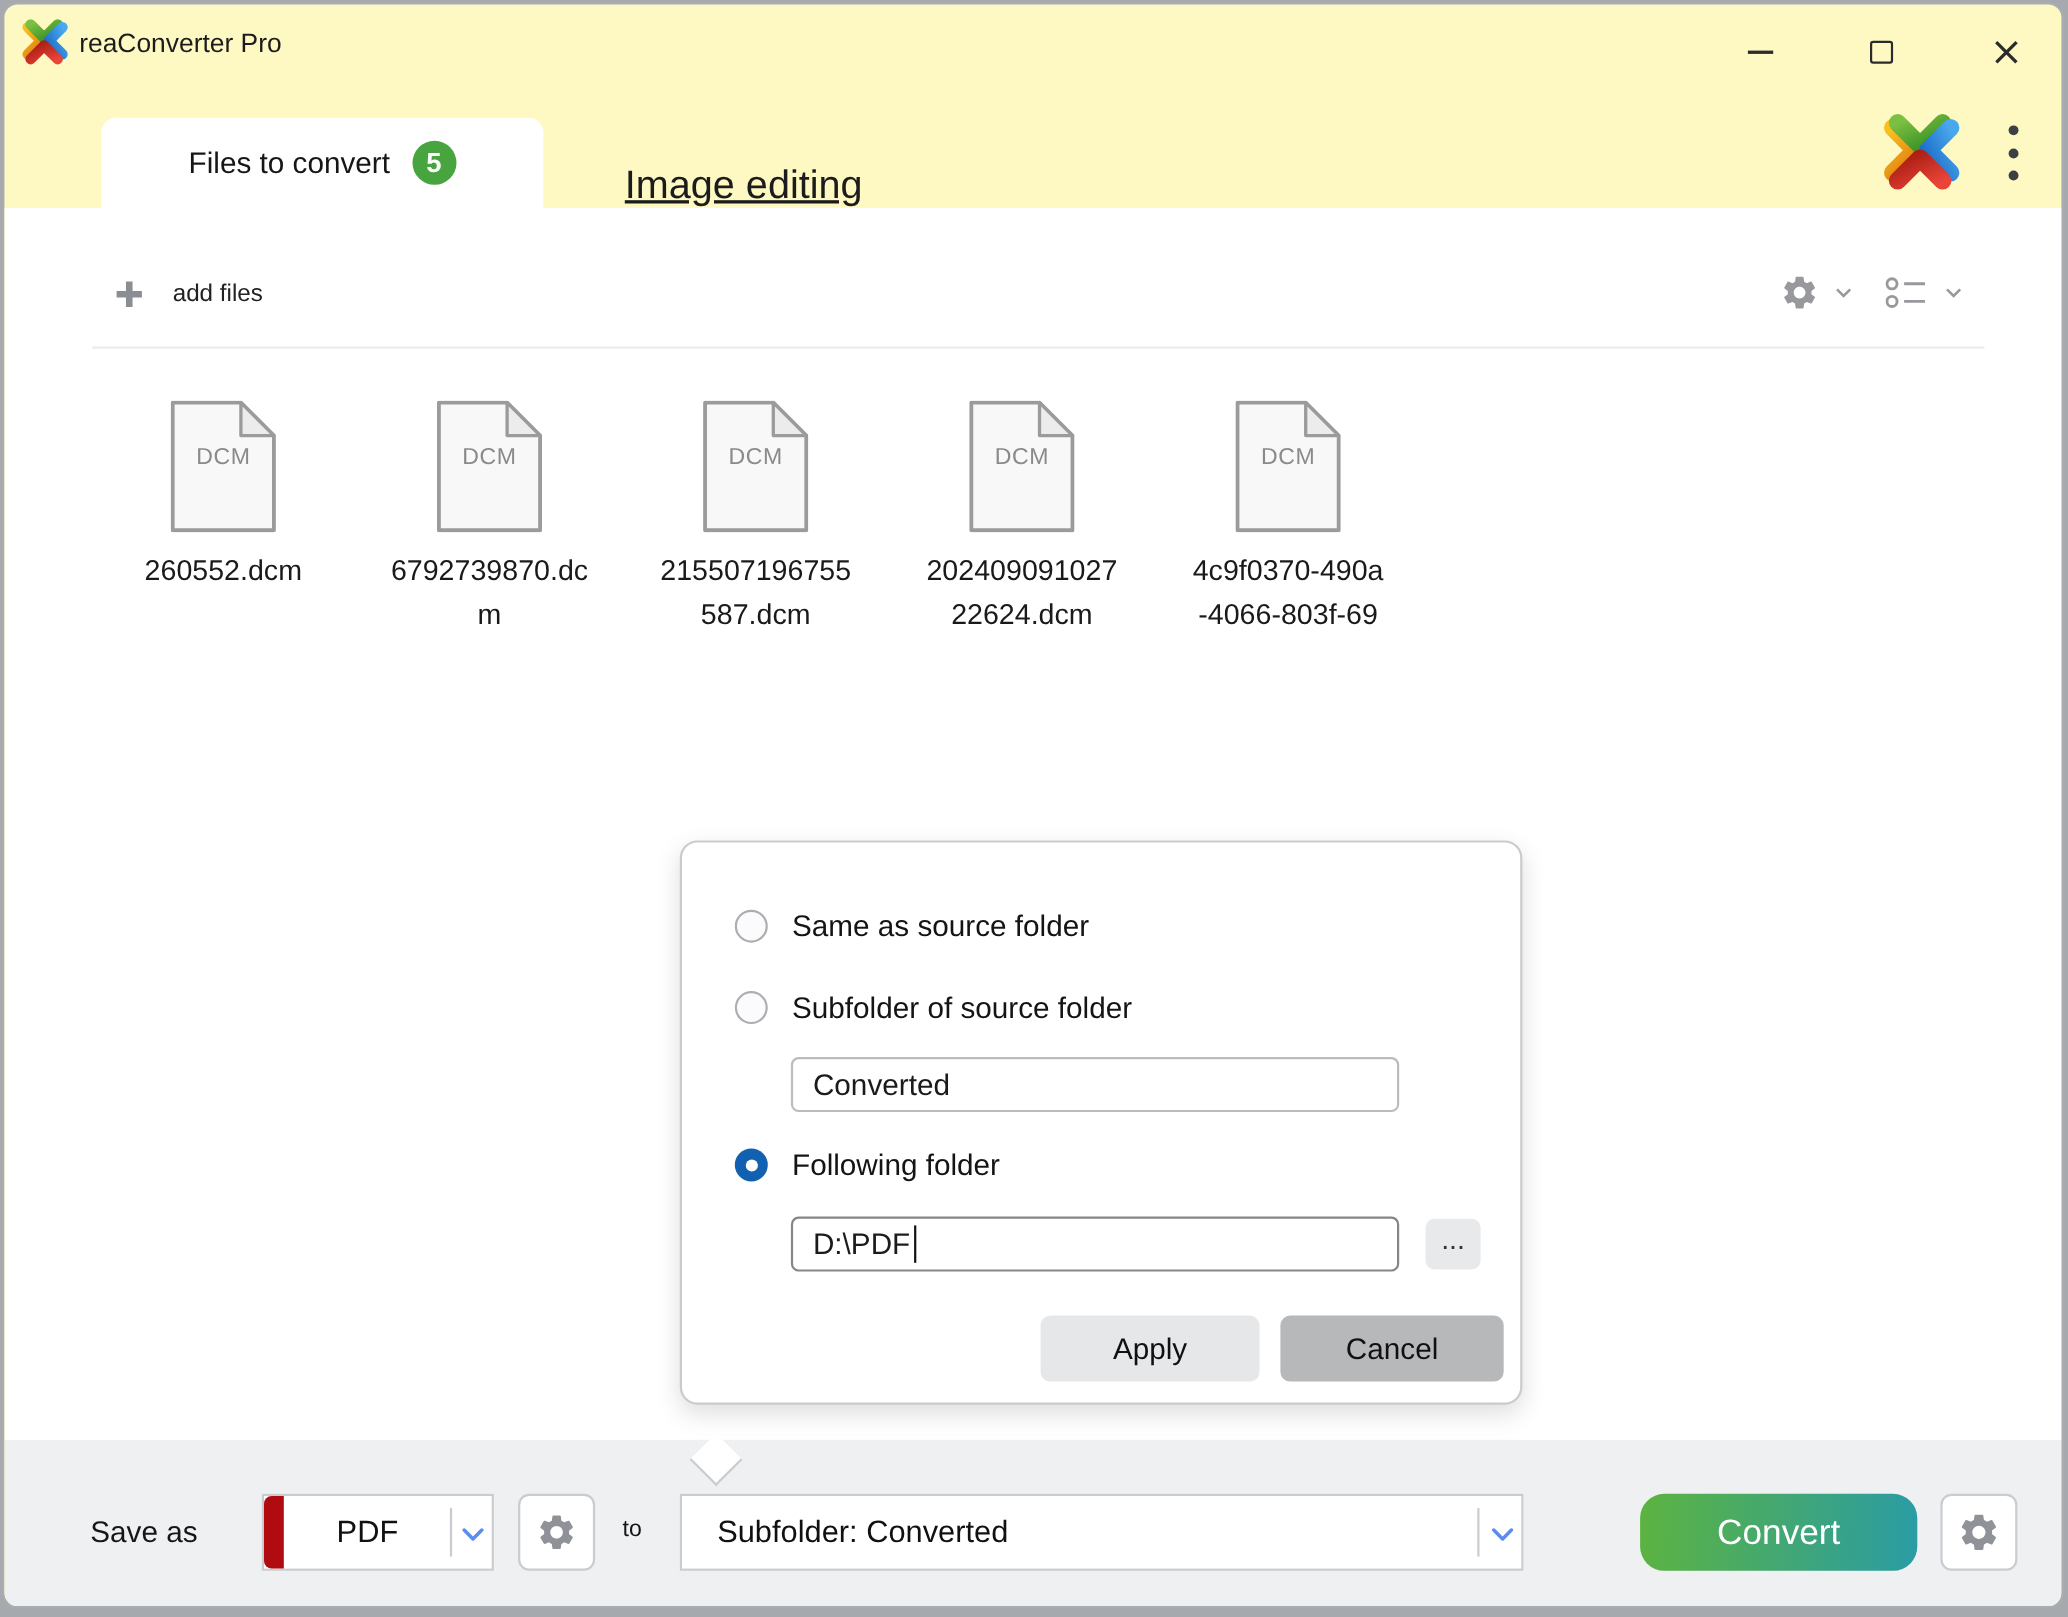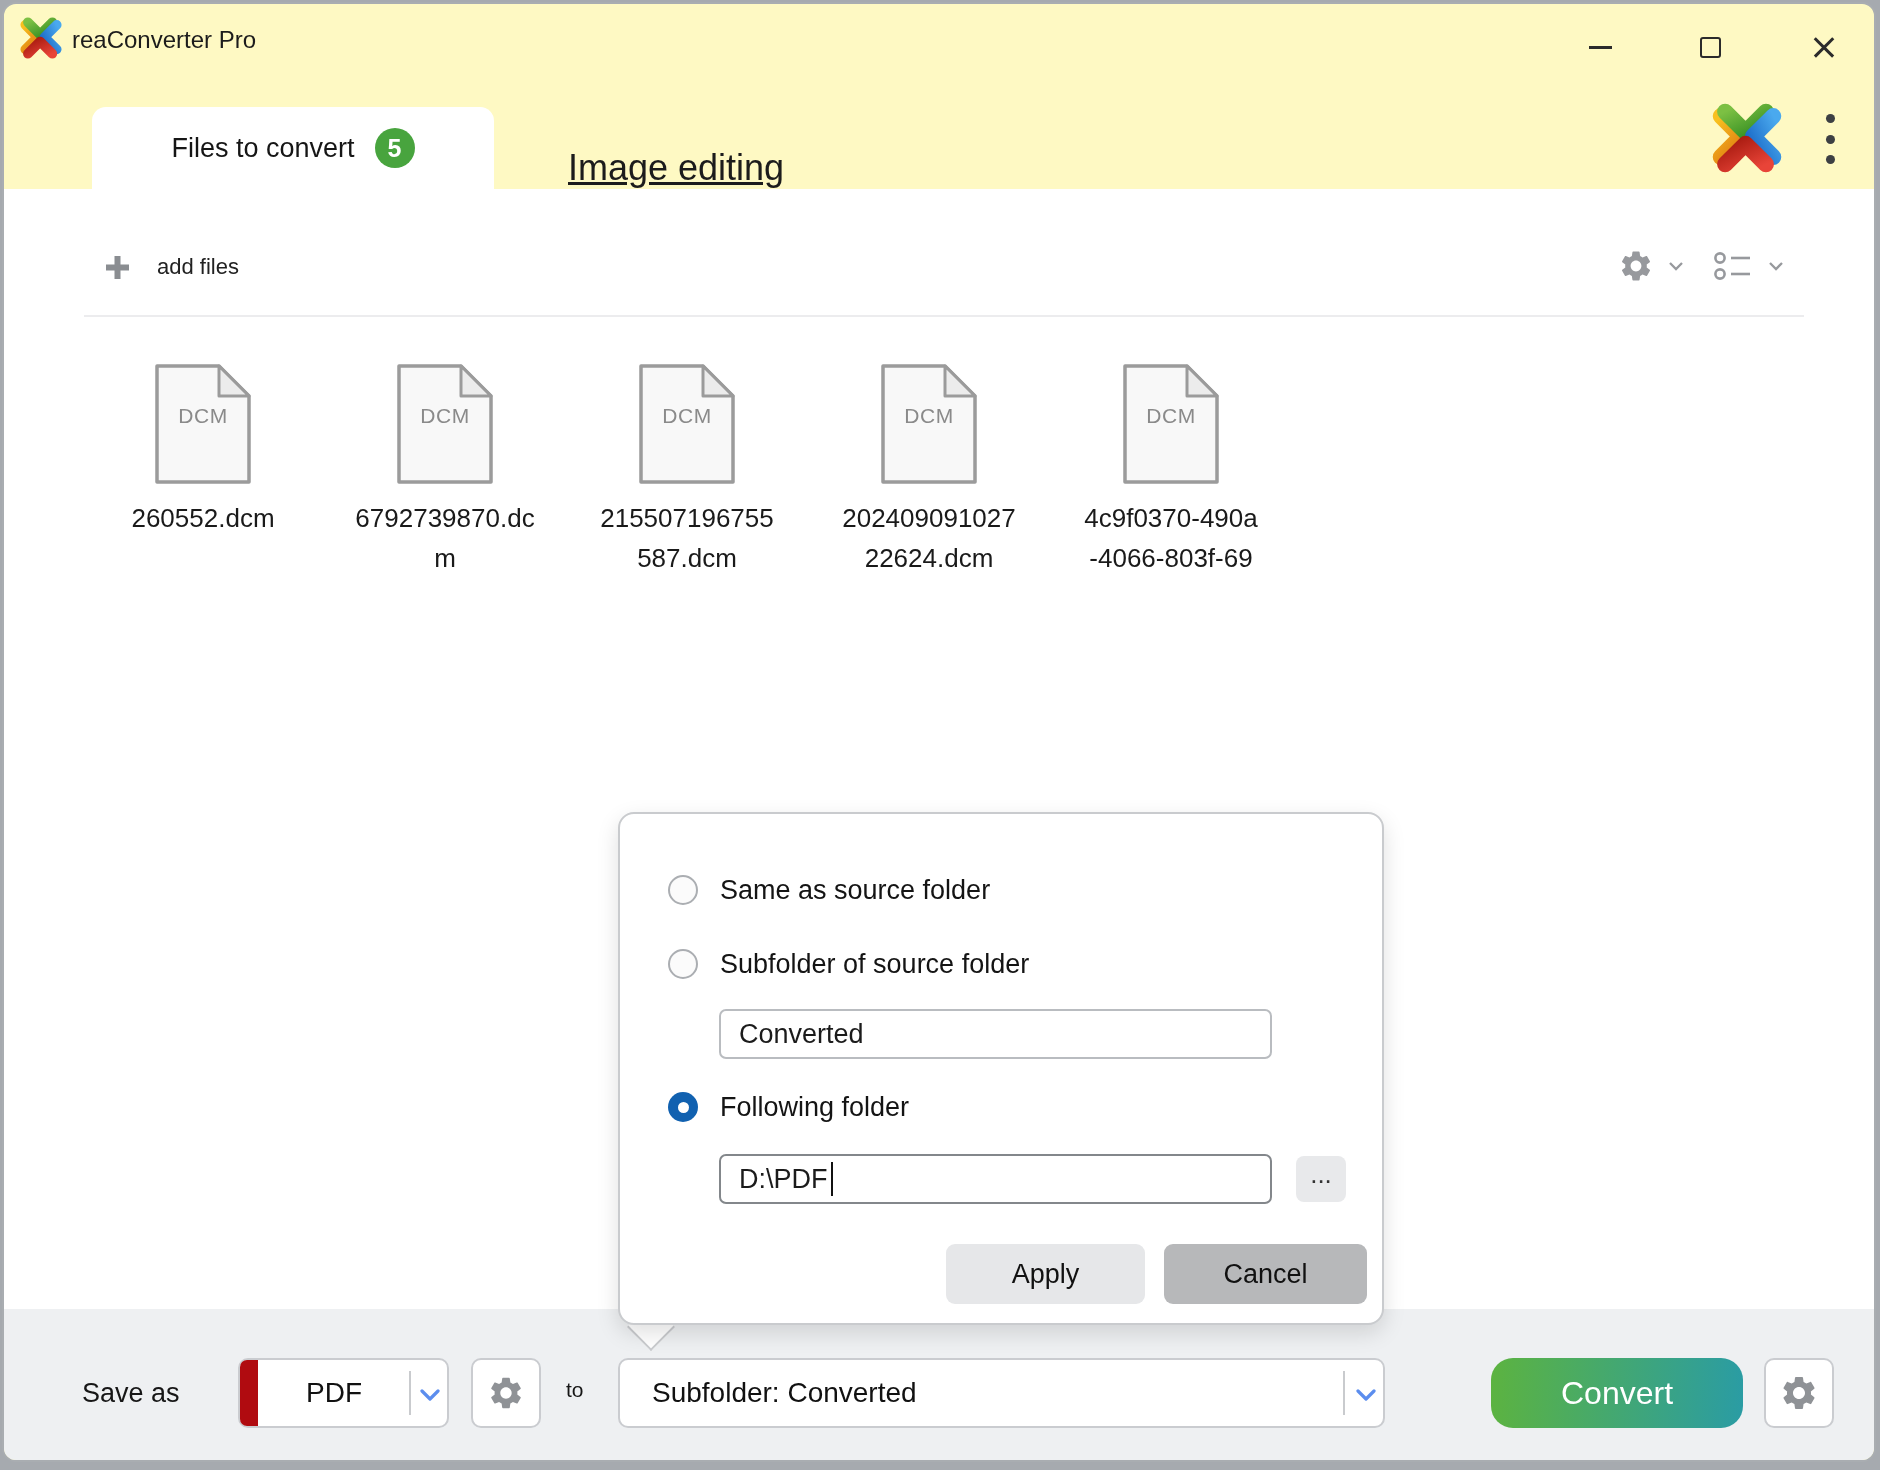--- a/index.html
+++ b/index.html
@@ -58,21 +58,21 @@
   .tool-icons{position:absolute;left:1614px;top:240px;display:flex;align-items:center;gap:14px;height:44px;}
   .divider{position:absolute;left:80px;top:311px;width:1720px;height:2px;background:#ececee;}
   
   .tile{position:absolute;top:360px;width:242px;display:flex;flex-direction:column;align-items:center;}
   .doc{position:relative;width:96px;height:120px;}
   .doc-label{position:absolute;left:0;top:40px;width:96px;text-align:center;font-size:21px;color:#8a8a8a;letter-spacing:0.5px;}
   .fname{margin-top:14px;width:208px;text-align:center;font-size:26px;line-height:40px;color:#1a1a1a;word-break:break-all;}
   .fname .l2{display:block;min-height:40px;}
   
   .dialog{
-    position:absolute;left:614px;top:808px;width:766px;height:513px;
+    position:absolute;left:614px;top:760px;width:766px;height:513px;
     background:#ffffff;border:2px solid #c9cbce;border-radius:16px;
     box-shadow:0 8px 22px rgba(0,0,0,0.13);box-sizing:border-box;z-index:6;
   }
   .dialog-tail{
     position:absolute;left:630px;top:1306px;width:32px;height:32px;background:#ffffff;
     border-right:2px solid #c9cbce;border-bottom:2px solid #c9cbce;
     transform:rotate(45deg);z-index:5;
   }
   .radio-row{position:absolute;left:48px;display:flex;align-items:center;gap:22px;height:30px;}
   .radio{width:30px;height:30px;border-radius:50%;box-sizing:border-box;flex:0 0 auto;}
@@ -98,21 +98,21 @@
     font-family:inherit;
   }
   .apply-btn{left:326px;width:199px;background:#e6e7e9;}
   .cancel-btn{left:544px;width:203px;background:#b7b8ba;}
   
   .bottombar{position:absolute;left:0;top:1305px;width:100%;height:155px;background:#eef0f2;}
   .saveas-lbl{position:absolute;left:78px;top:1374px;font-size:27px;color:#161616;}
   .to-lbl{position:absolute;left:562px;top:1374px;font-size:21px;color:#161616;}
   .select{
     position:absolute;top:1354px;height:70px;background:#fff;
-    border:2px solid #caccd0;border-radius:10px;box-sizing:border-box;
+    border:2px solid #caccd0;border-radius:0;box-sizing:border-box;
   }
   .fmt-select{left:234px;width:211px;}
   .fmt-red{position:absolute;left:0;top:0;width:18px;height:100%;background:var(--pdf-red,#b00b10);border-radius:7px 0 0 7px;}
   .fmt-value{position:absolute;left:18px;top:0;width:152px;height:100%;display:flex;align-items:center;justify-content:center;font-size:28px;color:#111;}
   .sep{position:absolute;top:11px;width:2px;height:44px;background:#c9cbce;}
   .chev-blue{position:absolute;top:29px;width:20px;height:12px;}
   .dest-select{left:614px;width:767px;}
   .dest-value{position:absolute;left:32px;top:0;height:100%;display:flex;align-items:center;font-size:28px;color:#111;}
   .gear-btn{
     position:absolute;top:1354px;width:70px;height:70px;background:#fff;

